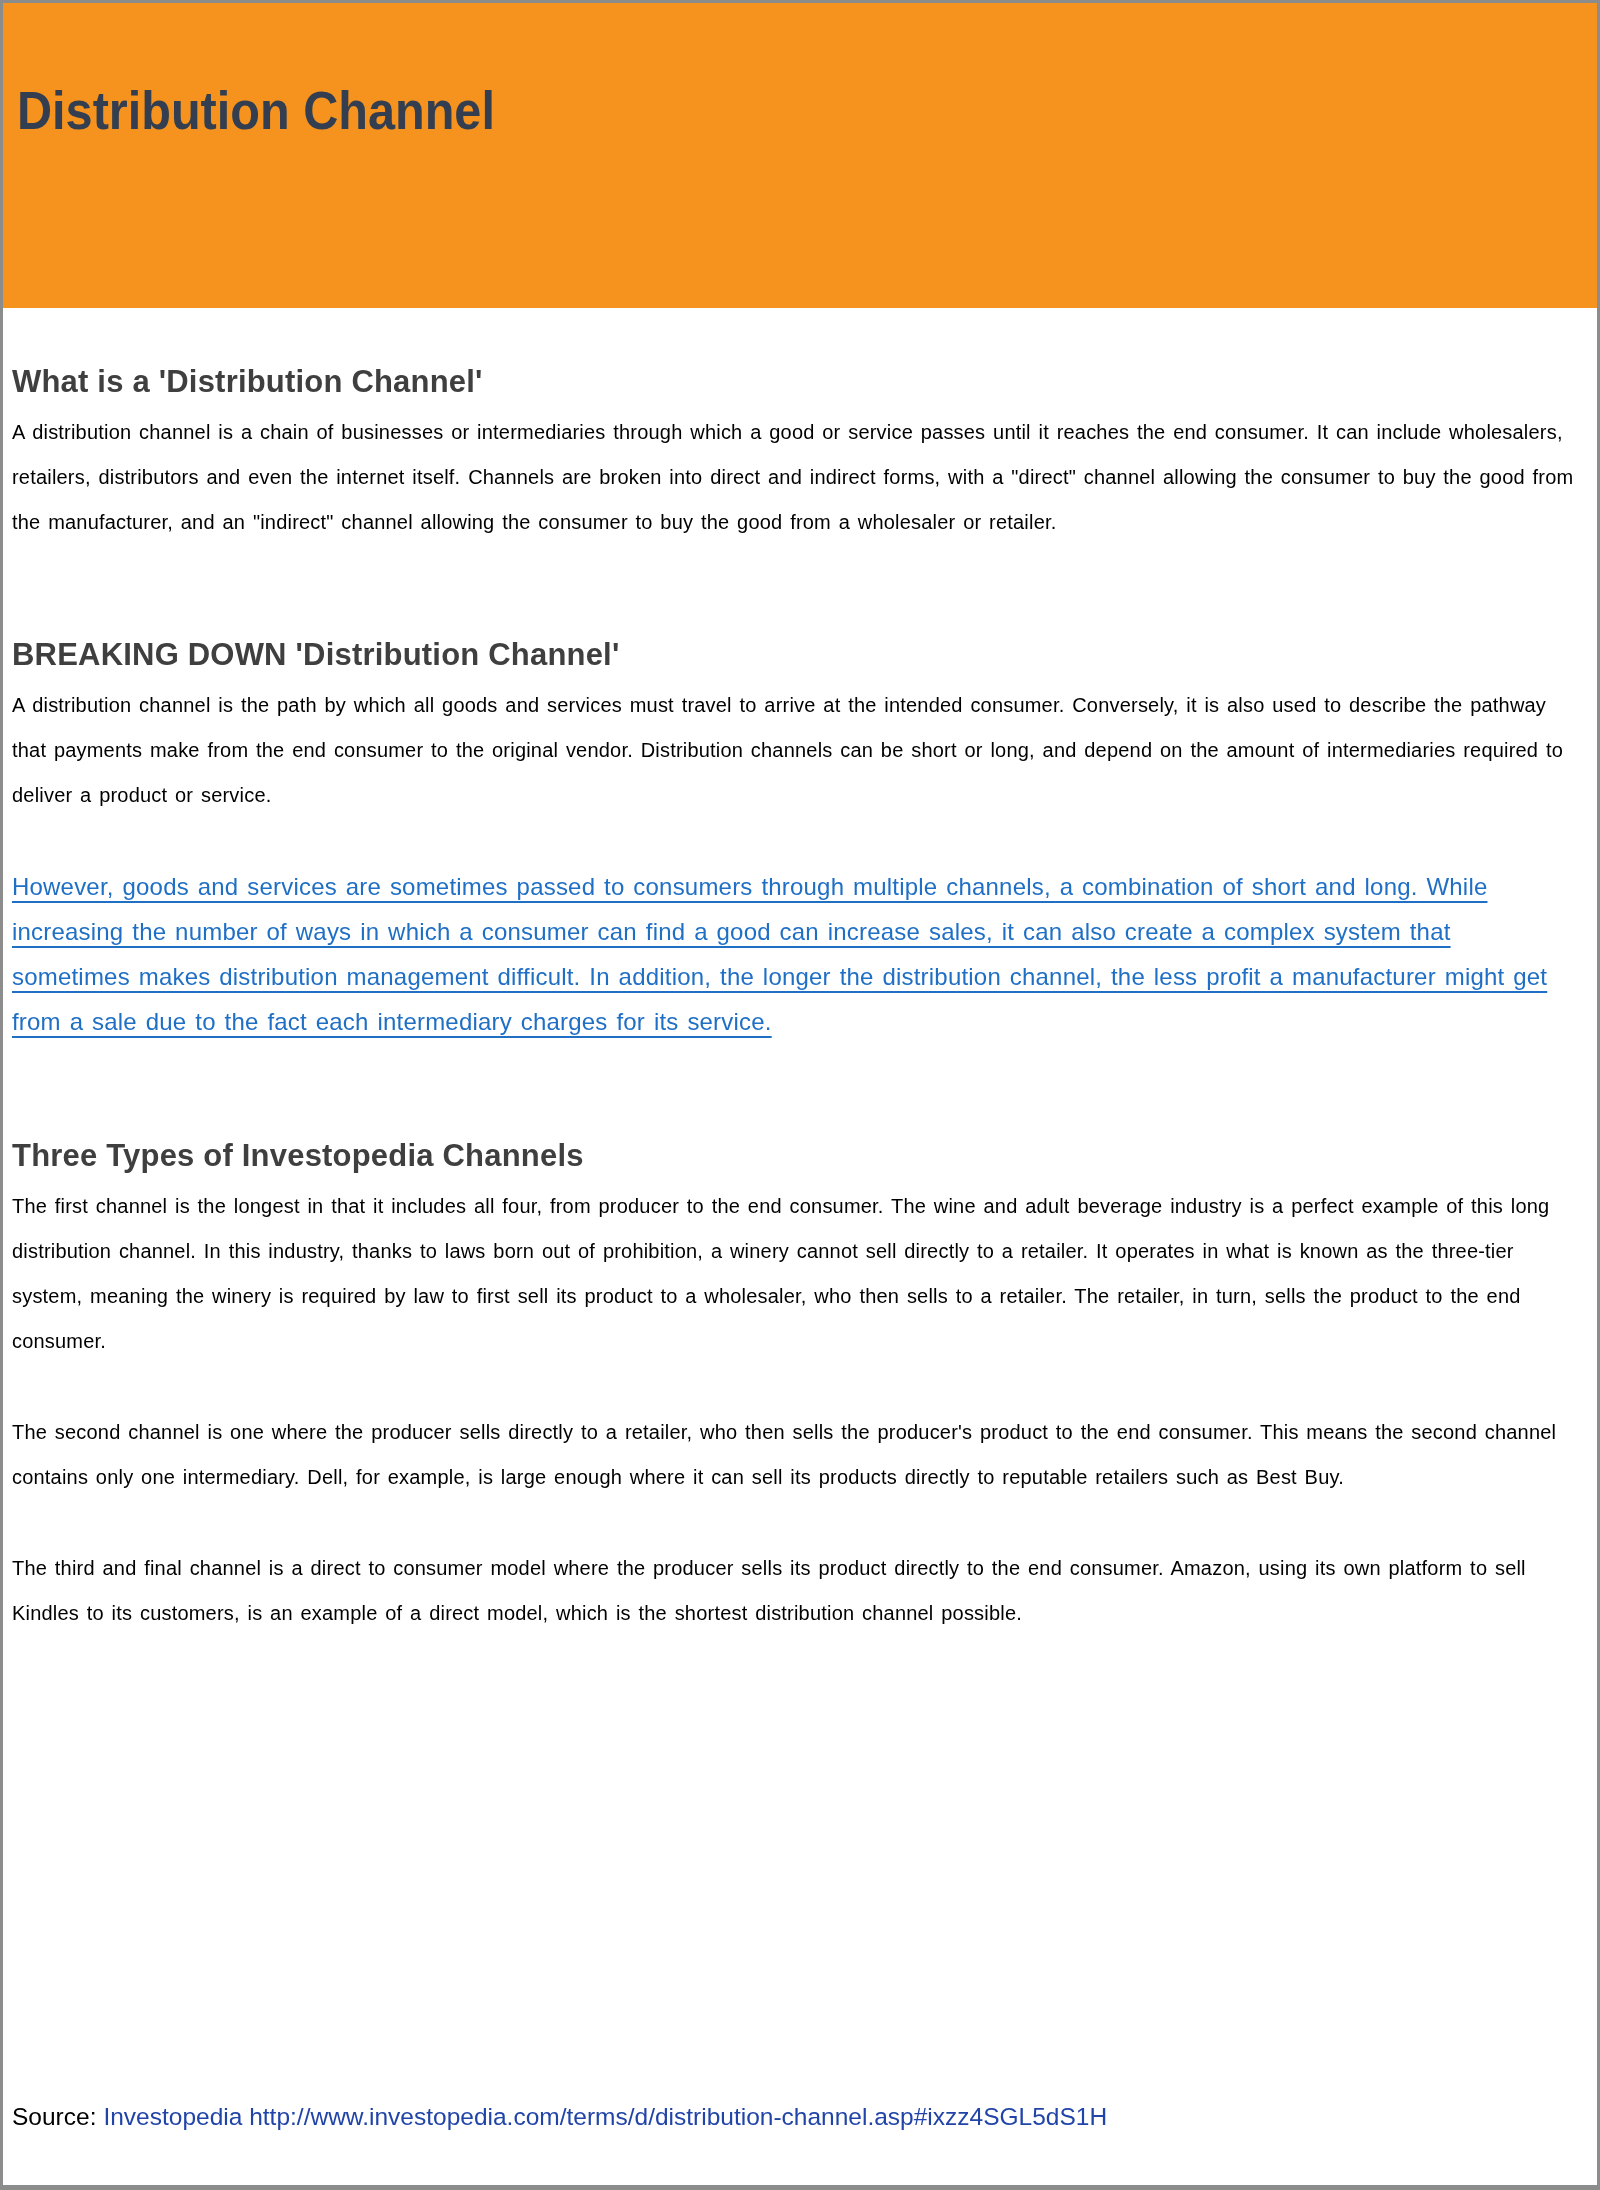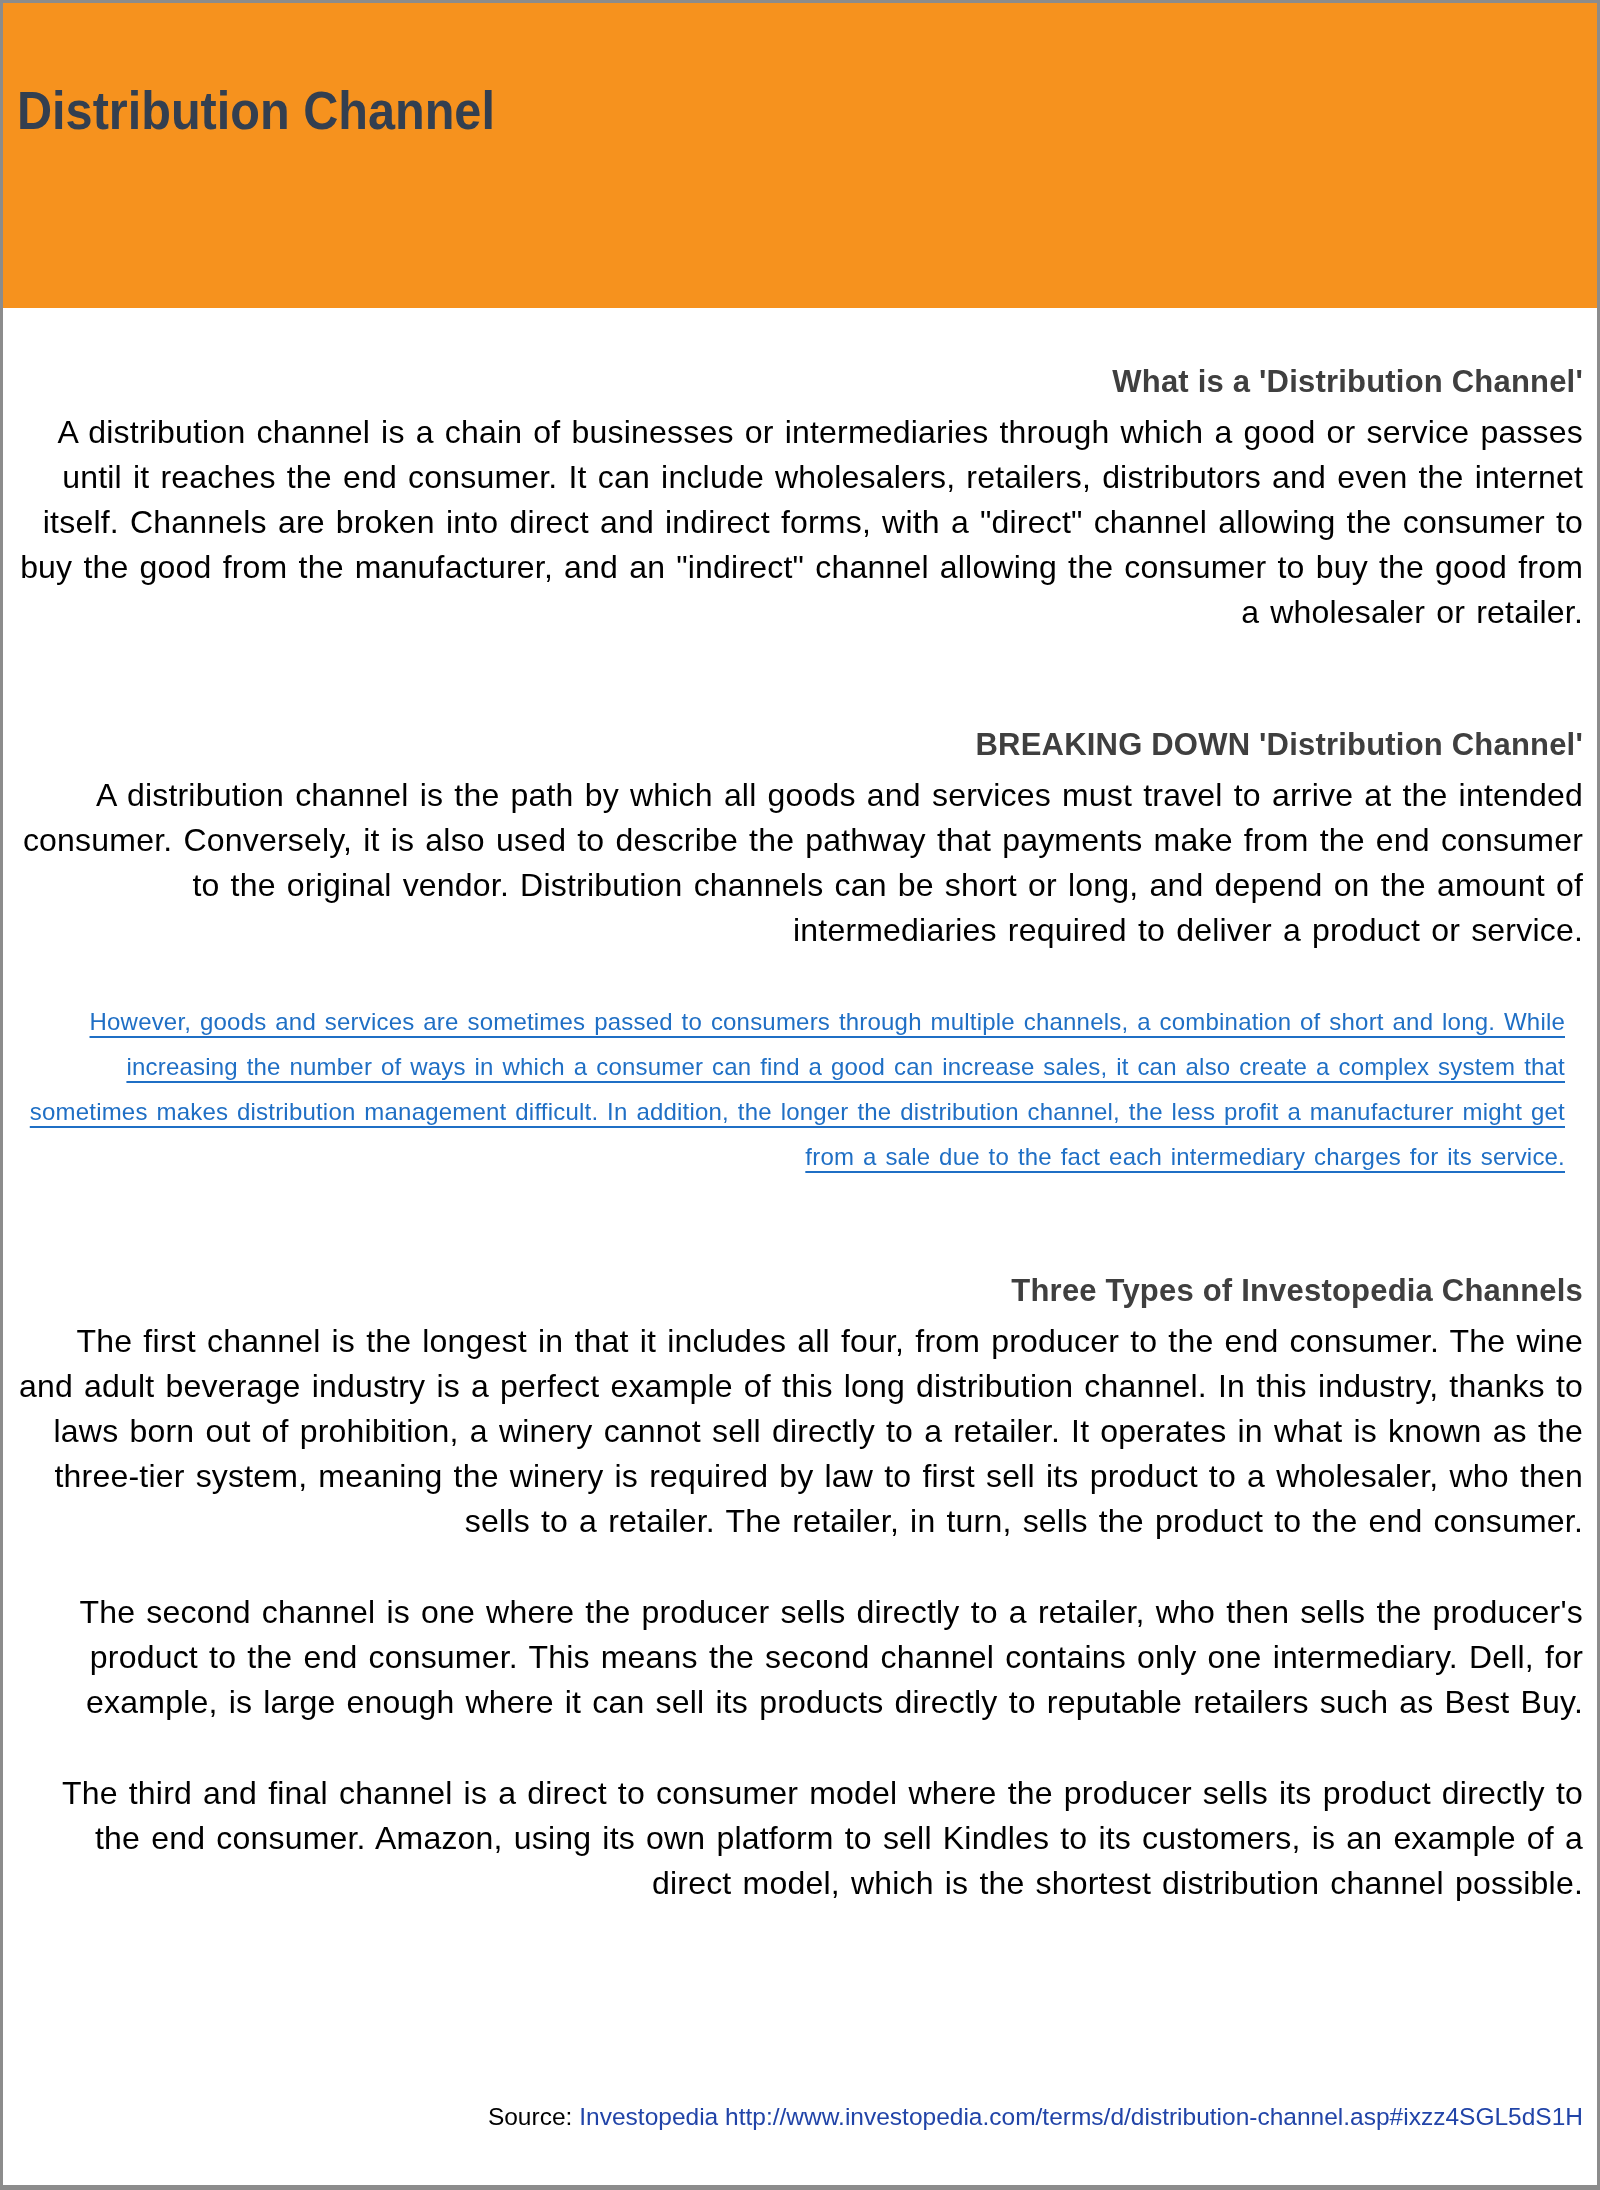--- a/index.html
+++ b/index.html
@@ -36,35 +36,34 @@
     color: var(--title-color, #333F50);
     transform: scaleX(0.9);
     transform-origin: left center;
     white-space: nowrap;
   }
   .content {
     flex: 1 1 auto;
     display: flex;
     flex-direction: column;
     padding: 0 14px 0 9px;
-    text-align: right;
   }
   h2 {
     margin: 46px 0 10px 0;
     font-size: 31px;
     font-weight: bold;
     letter-spacing: 0.2px;
     color: var(--heading-color, #3F3F3F);
   }
   section:first-of-type h2 {
     margin-top: 56px;
   }
   p.body {
     margin: 0 0 46px 0;
-    font-size: 32px;
+    font-size: 20px;
     line-height: 45px;
     letter-spacing: 0.2px;
     word-spacing: 2px;
     color: var(--body-color, #000000);
   }
   p.intro {
     margin-bottom: 46px;
   }
   a.link-para {
     display: block;

